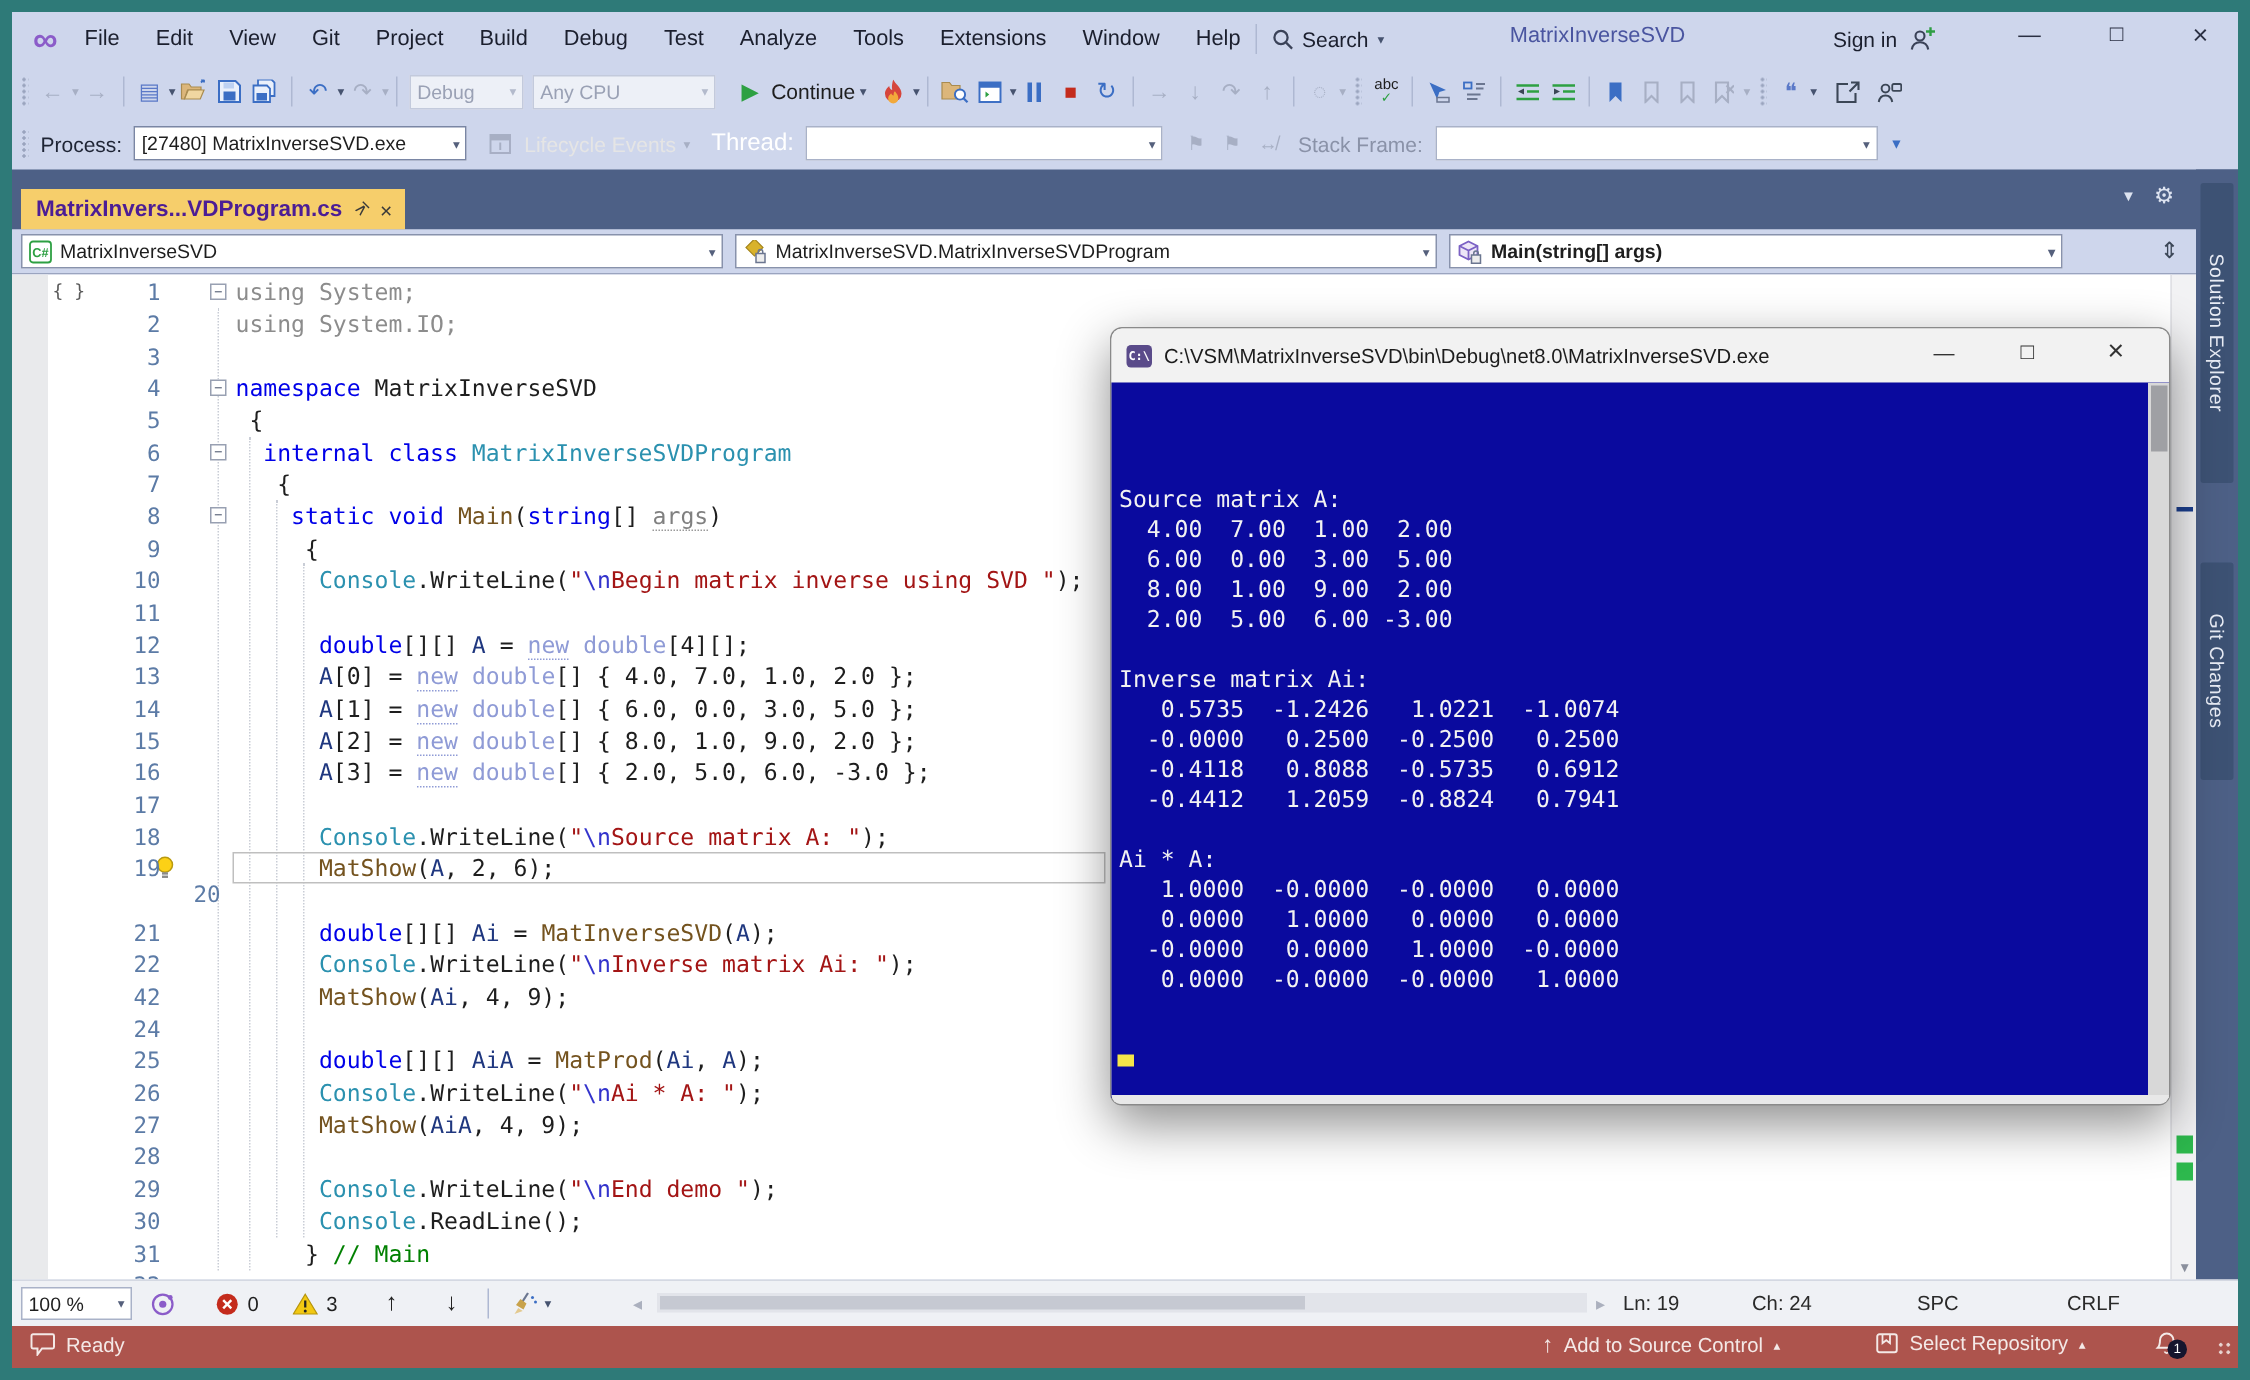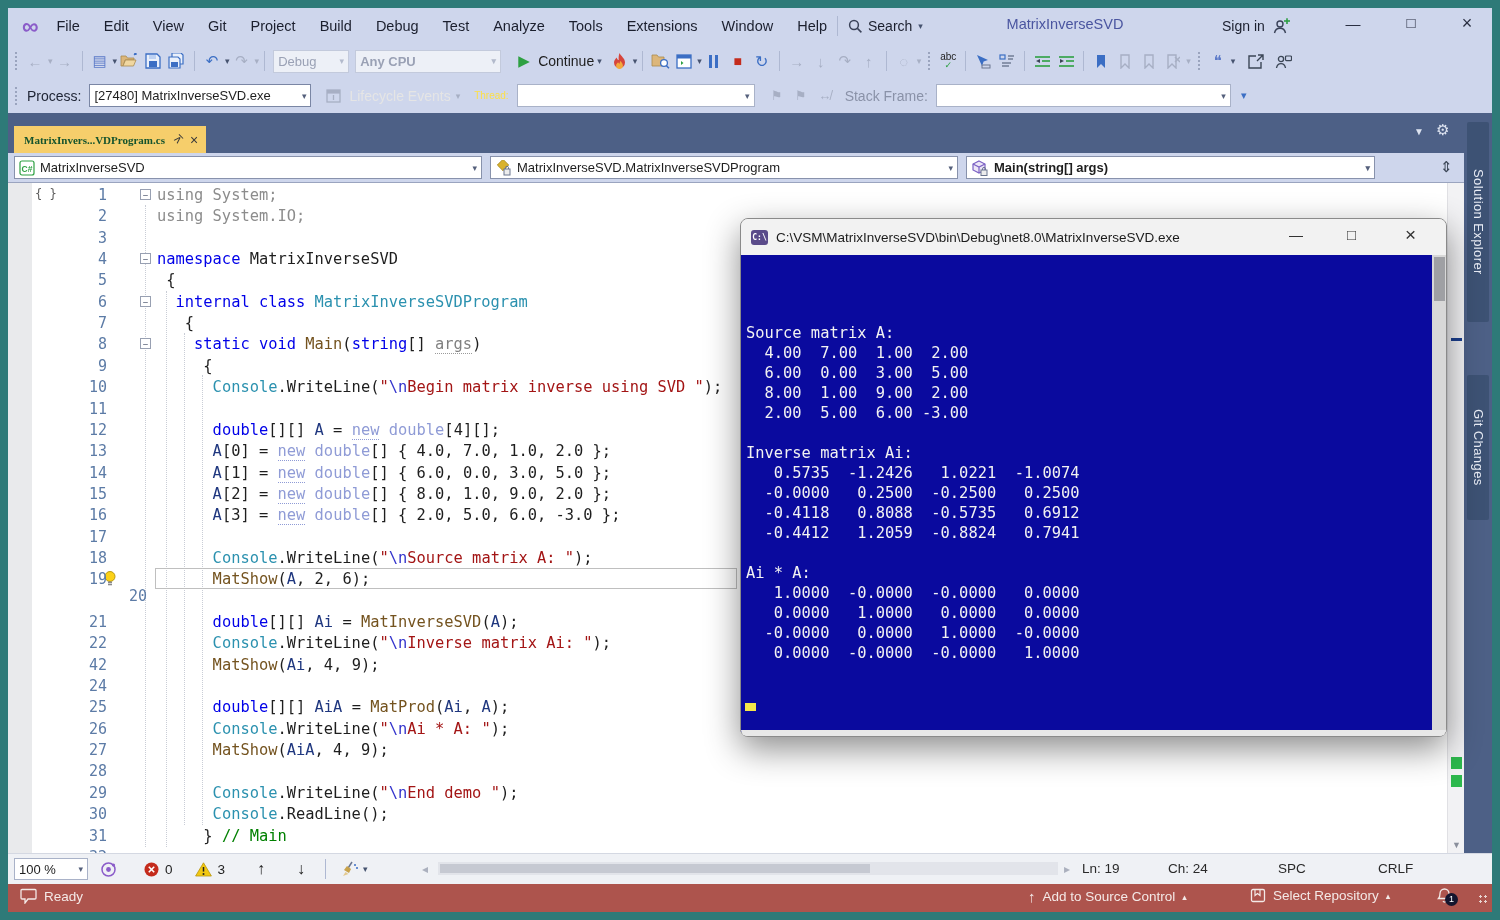--- a/index.html
+++ b/index.html
@@ -118,21 +118,21 @@
     <span class="vsep"></span>
     <span class="tbtn" style="color:#3B6EC4;">↶</span>
     <span class="caret">▾</span>
     <span class="tbtn dis">↷</span>
     <span class="caret dis">▾</span>
     <span class="vsep"></span>
     <span class="combo dis" style="width:76px;margin:0 3px;">
         <span>Debug</span>
         <span class="cc">▾</span>
       </span>
-    <span class="combo dis" style="width:146px;margin:0 3px;font-weight:bold;">
+    <span class="combo dis" style="width:122px;margin:0 3px;">
         <span>Any CPU</span>
         <span class="cc">▾</span>
       </span>
     <span class="tbtn" style="color:#2DA042;margin-left:8px;">▶</span>
     <span style="font-size:14px;color:#1E1E1E;margin:0 2px;">Continue</span>
     <span class="caret">▾</span>
     <span class="tbtn" style="margin-left:6px;">
       <svg width="15" height="17" viewBox="0 0 15 17">
           <path d="M7.5 0C9 3.5 13 5 13 9.5A5.5 5.5 0 0 1 2 9.5C2 7 3.5 5.8 4.8 4.4c.2 1.3.8 2.4 2 2.6C6.3 4.6 6.9 1.8 7.5 0z" fill="#D6453C"></path>
           <path d="M7.5 16a3.4 3.4 0 0 1-3.4-3.4c0-1.6 1.1-2.3 2-3.4.4.9.9 1.3 1.7 1.4-.2-1 .1-2 .8-2.7 1.2 1.6 2.3 2.8 2.3 4.7A3.4 3.4 0 0 1 7.5 16z" fill="#F2A93B"></path>
@@ -257,37 +257,37 @@
       </span>
     <span class="tbtn dis" style="margin-left:10px;">
       <svg width="15" height="14" viewBox="0 0 15 14">
           <rect x="1" y="1" width="13" height="12" fill="none" stroke="#A7AFC4" stroke-width="1.3"></rect>
           <rect x="1" y="1" width="13" height="3.6" fill="#A7AFC4"></rect>
           <line x1="7.5" y1="6" x2="7.5" y2="11" stroke="#A7AFC4" stroke-width="1.3"></line>
         </svg>
     </span>
     <span style="font-size:14px;color:#e5e5e5;margin:0 4px;">Lifecycle Events</span>
     <span class="caret dis">▾</span>
-    <span style="font-size:10px;color:#fde047;margin:0 8px 0 14px;">Thread:</span>
+    <span style="font-size:16px;color:#ffffff;margin:0 8px 0 14px;">Thread:</span>
     <span class="combo" style="width:238px;border-color:#A9B2C8;">
         <span class="cc">▾</span>
       </span>
     <span class="tbtn dis" style="margin-left:10px;font-size:13px;">⚑</span>
     <span class="tbtn dis" style="font-size:13px;">⚑</span>
     <span class="tbtn dis" style="font-size:13px;">↮</span>
     <span style="font-size:14px;color:#8A92A8;margin:0 8px 0 8px;">Stack Frame:</span>
     <span class="combo" style="width:295px;border-color:#A9B2C8;">
         <span class="cc">▾</span>
       </span>
     <span class="caret" style="margin-left:10px;font-size:11px;color:#3B6EC4;">▾</span>
   </div>
 
   <div class="abs" style="left:8px;top:113px;width:1484px;height:40px;background:#4D6086;">
     <div class="abs row" style="left:6px;top:13px;height:27px;background:#F6CE6B;padding:0 8px 0 10px;">
-      <span style="font-size:11px;font-weight:bold;color:#14532d;font-family:Liberation Serif, serif;">MatrixInvers...VDProgram.cs</span>
+      <span style="font-size:15px;font-weight:bold;color:#4c1d95;">MatrixInvers...VDProgram.cs</span>
       <span style="font-size:11px;color:#3A3A3A;margin-left:9px;transform:rotate(45deg);">⊼</span>
       <span style="font-size:14px;color:#3A3A3A;margin-left:8px;">×</span>
     </div>
     <span class="abs" style="left:1406px;top:13px;font-size:10px;color:#DDE3F0;">▼</span>
     <span class="abs" style="left:1428px;top:8px;font-size:15px;color:#DDE3F0;">⚙</span>
   </div>
 
   <div class="abs" style="left:8px;top:153px;width:1484px;height:30px;background:#CED6EC;border-bottom:1px solid #9AA4BF;box-sizing:border-box;">
     <span class="combo abs" style="left:6px;top:3px;width:468px;">
       <svg width="16" height="16" viewBox="0 0 16 16" style="margin-right:5px;">

